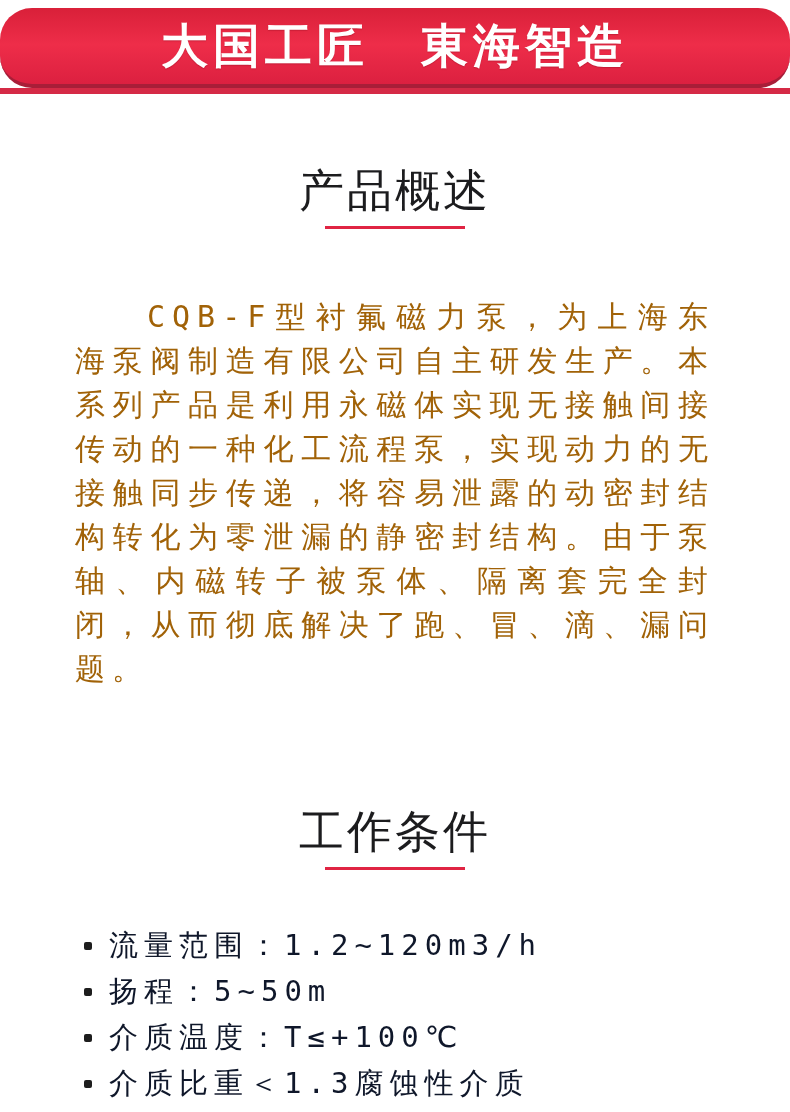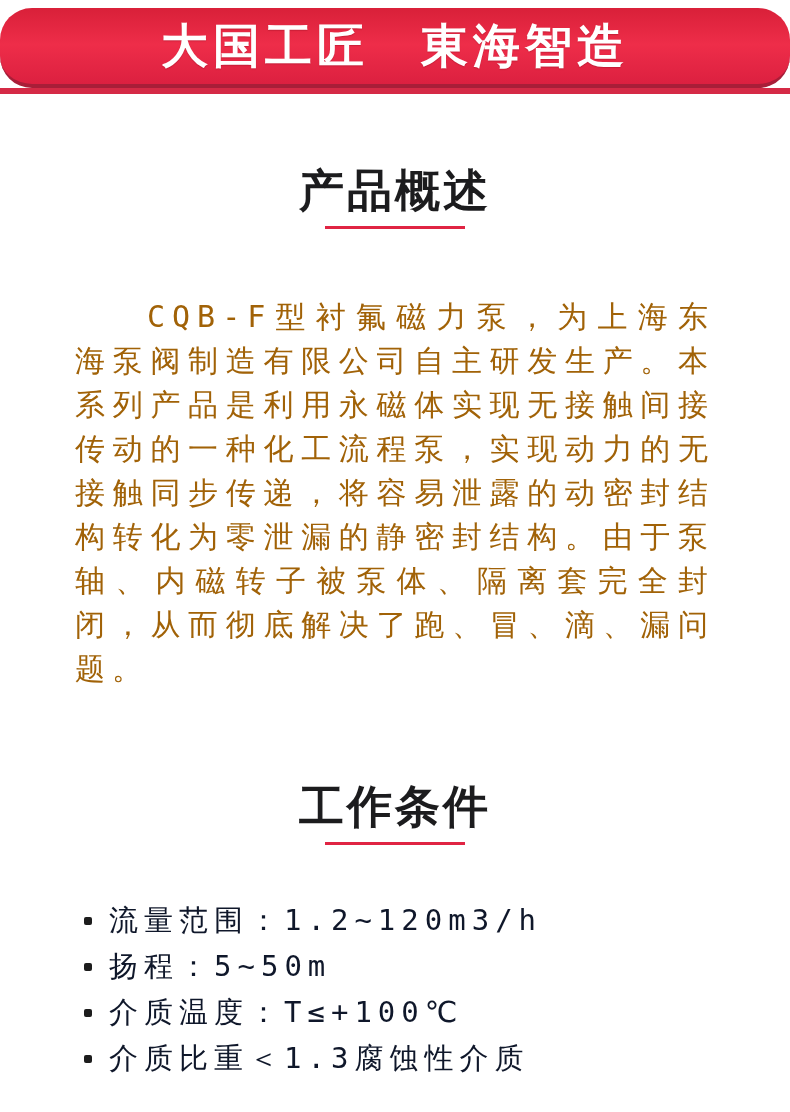--- a/index.html
+++ b/index.html
@@ -42,27 +42,27 @@
     letter-spacing: 5px;
     white-space: nowrap;
     text-shadow: 0 1px 1px rgba(140,10,30,0.35);
   }
 
   
   .section-title {
     text-align: center;
     font-size: 45px;
     line-height: 1;
-    font-weight: 700;
+    font-weight: 400;
     color: #1c1c1e;
     letter-spacing: 3px;
     margin: 0;
   }
   .section--overview .section-title { margin-top: 80px; }
-  .section--conditions .section-title { margin-top: 93px; }
+  .section--conditions .section-title { margin-top: 118px; }
   .title-rule {
     width: 140px;
     height: 3px;
     background: #e02443;
     margin: 13px auto 0 auto;
   }
 
   
   .overview-paragraph {
     margin: 66px 75px 0 75px;

